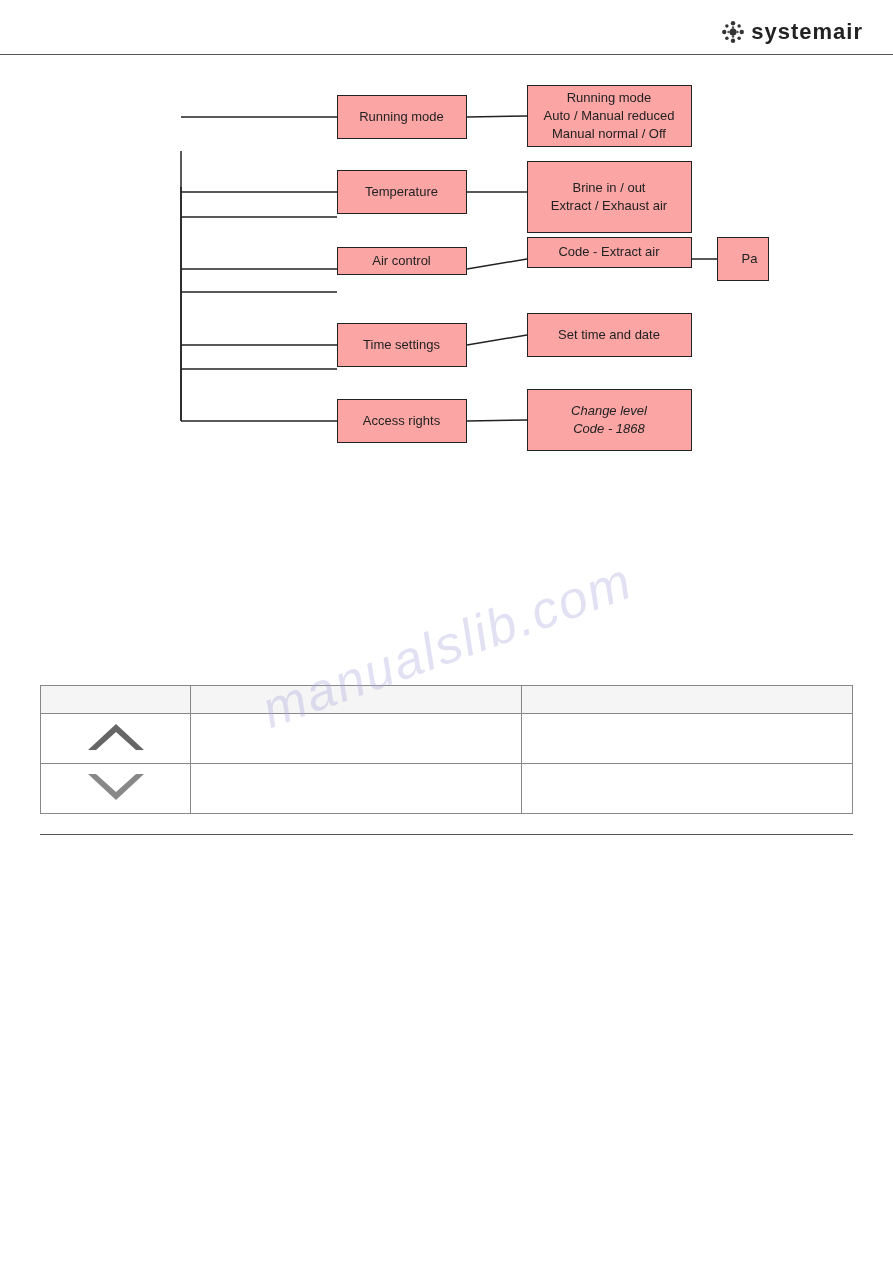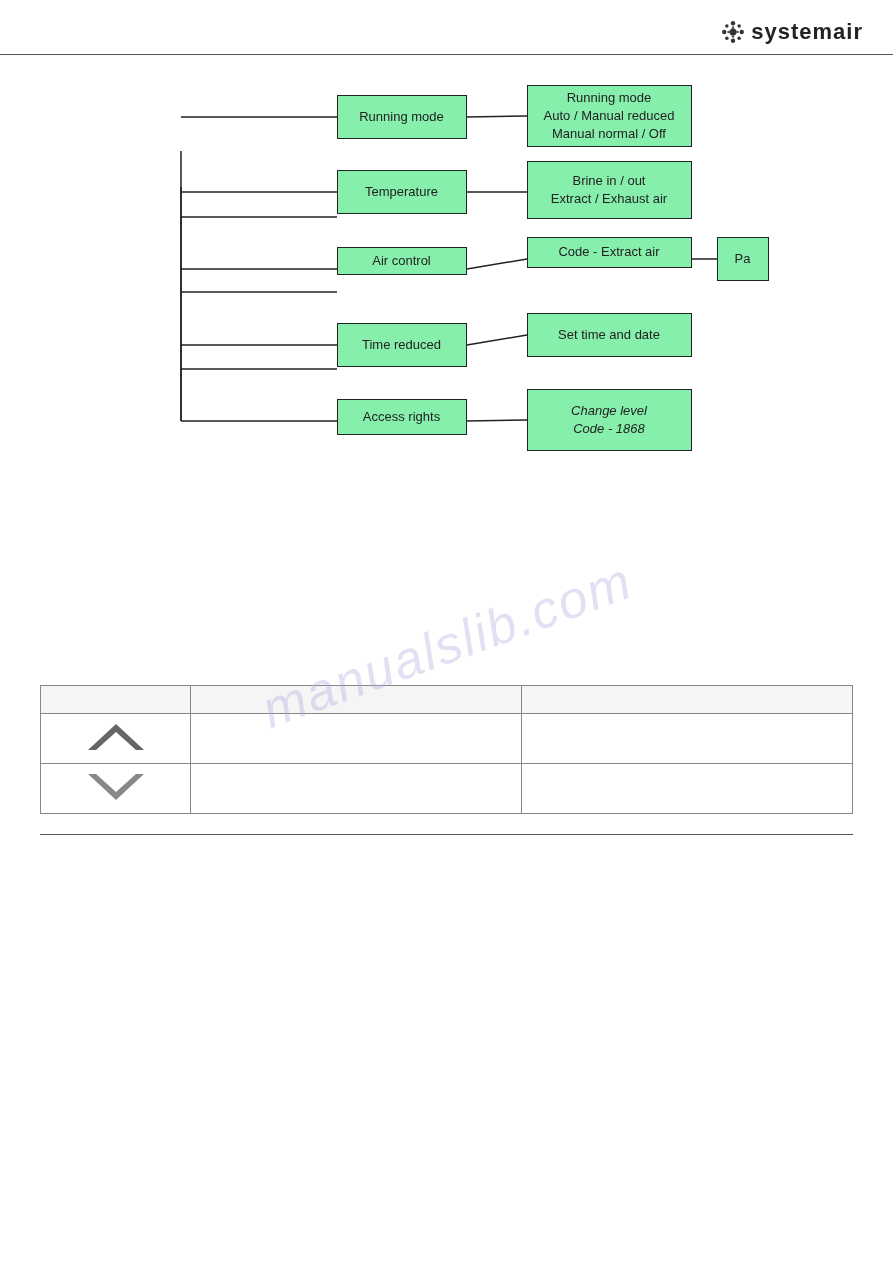--- a/index.html
+++ b/index.html
@@ -50,21 +50,21 @@
     .flowchart {
       position: relative;
       width: 680px;
       margin: 0 auto;
       height: 520px;
     }
 
     .box {
       position: absolute;
       border: 1.5px solid #222;
-      background: #86efac;
+      background: #fca5a5;
       display: flex;
       align-items: center;
       justify-content: center;
       text-align: center;
       padding: 6px 10px;
       line-height: 1.4;
     }
 
     
     .box-start {
@@ -98,35 +98,35 @@
     .box-time-settings {
       left: 230px;
       top: 238px;
       width: 130px;
       height: 44px;
     }
     .box-access-rights {
       left: 230px;
       top: 314px;
       width: 130px;
-      height: 36px;
+      height: 44px;
     }
 
     
     .box-running-mode-detail {
       left: 420px;
       top: 0px;
       width: 165px;
       height: 62px;
     }
     .box-brine {
       left: 420px;
       top: 76px;
       width: 165px;
-      height: 58px;
+      height: 72px;
     }
     .box-code-extract {
       left: 420px;
       top: 152px;
       width: 165px;
       height: 31px;
     }
     .box-set-time {
       left: 420px;
       top: 228px;
@@ -140,20 +140,21 @@
       height: 62px;
       font-style: italic;
     }
 
     
     .box-pa {
       left: 610px;
       top: 152px;
       width: 52px;
       height: 44px;
+      justify-content: flex-end;
     }
 
     
     .connector-svg {
       position: absolute;
       top: 0;
       left: 0;
       width: 100%;
       height: 100%;
       pointer-events: none;
@@ -334,21 +335,21 @@
 
     <div class="box box-temperature">
       <span>Temperature</span>
     </div>
 
     <div class="box box-air-control">
       <span>Air control</span>
     </div>
 
     <div class="box box-time-settings">
-      <span>Time reduced</span>
+      <span>Time settings</span>
     </div>
 
     <div class="box box-access-rights">
       <span>Access rights</span>
     </div>
 
     <div class="box box-running-mode-detail">
       <div>
         <div>Running mode</div>
         <div>Auto / Manual reduced</div>

